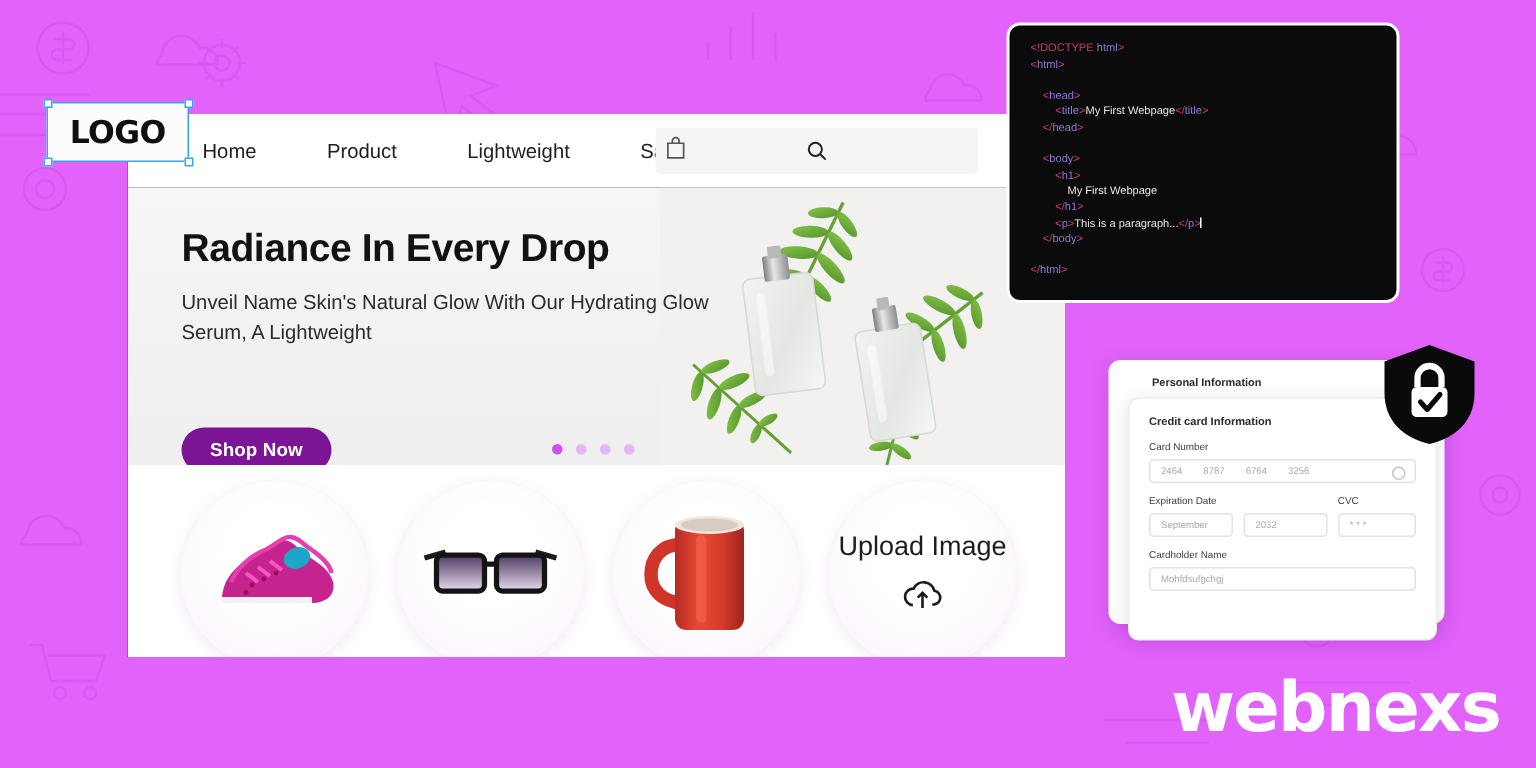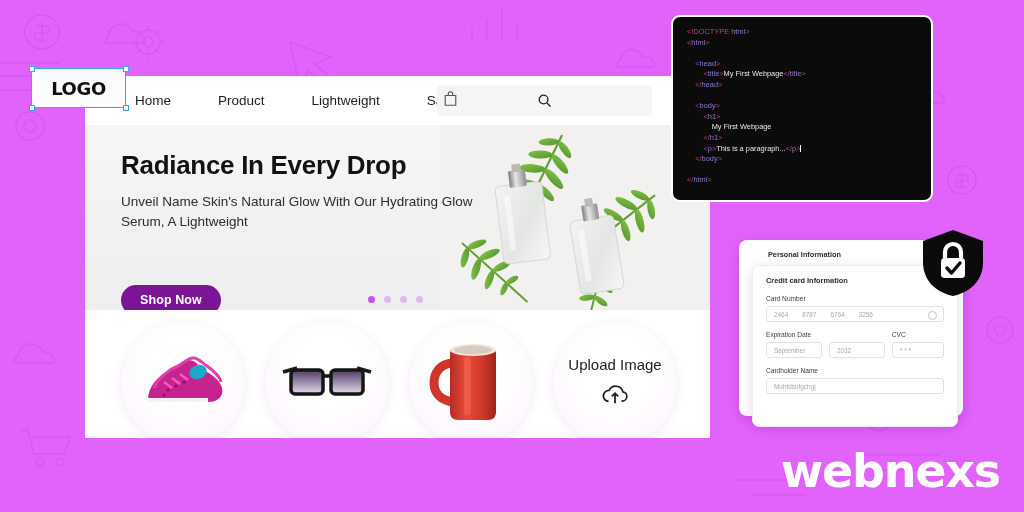--- a/index.html
+++ b/index.html
@@ -84,21 +84,21 @@
     background:radial-gradient(circle at 50% 40%,#ffffff 35%,#fbf2fd 100%);
     box-shadow:0 2px 10px rgba(120,30,150,.10);
     display:flex; align-items:center; justify-content:center;
     overflow:hidden; cursor:pointer;
   }
   .pcard.c1 { left:36px; }
   .pcard.c2 { left:180px; }
   .pcard.c3 { left:324px; }
   .pcard.c4 { left:468px; }
   .upload-inner { text-align:center; }
-  .upload-label { font-size:15px; color:#1d1d1d; margin-bottom:11px; }
+  .upload-label { font-size:18px; color:#1d1d1d; margin-bottom:11px; }
 
   
   .code-panel {
     position:absolute; left:671px; top:15px;
     width:262px; height:187px;
     background:#0b0b0b; border-radius:9px;
     border:2px solid #ffffff;
     padding:10px 0 0 14px;
     z-index:6;
     font-family:Liberation Sans, sans-serif;
@@ -172,21 +172,21 @@
   
   .logo-box {
     position:absolute; left:31px; top:68px;
     width:95px; height:40px;
     background:#fcfcfc;
     border:1.6px solid #36a8ea;
     z-index:9;
     display:flex; align-items:center; justify-content:center;
   }
   .logo-text {
-    font-size:18px; font-weight:bold; color:#101010;
+    font-size:21px; font-weight:bold; color:#101010;
     letter-spacing:-0.4px;
     font-family:"DejaVu Sans", sans-serif;
   }
   .handle {
     position:absolute; width:6px; height:6px;
     background:#ffffff; border:1.4px solid #36a8ea;
   }
   .h-tl { left:-3.5px; top:-3.5px; }
   .h-tr { right:-3.5px; top:-3.5px; }
   .h-bl { left:-3.5px; bottom:-3.5px; }

